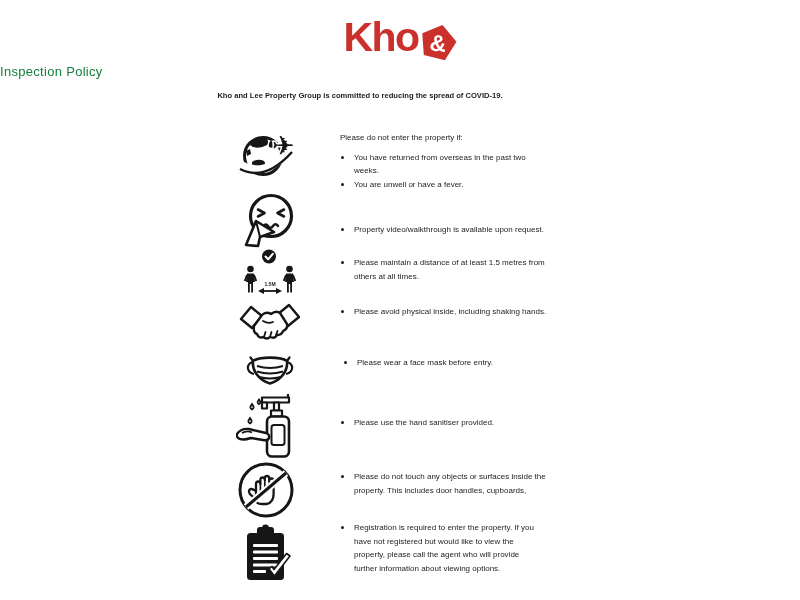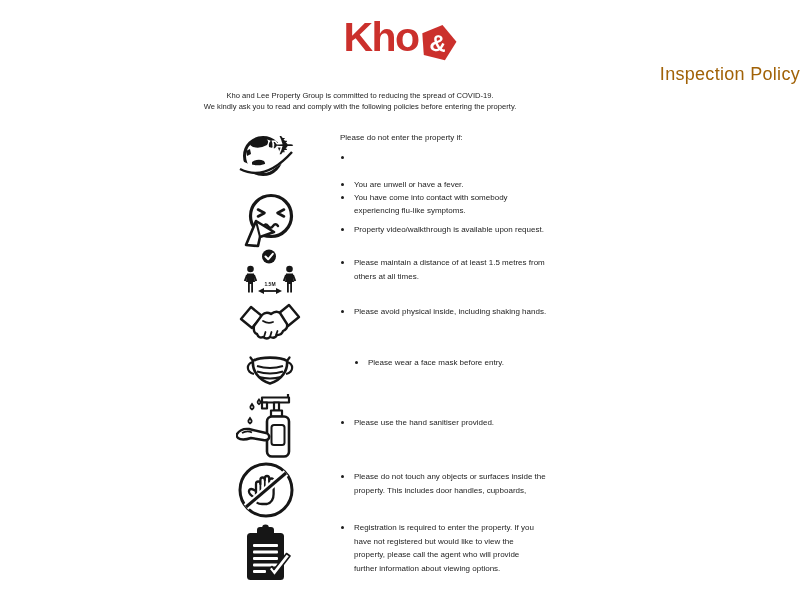--- a/index.html
+++ b/index.html
@@ -3,24 +3,24 @@
 <meta charset="utf-8">
 <style>
   html,body{margin:0;padding:0;background:#ffffff;}
   .page{position:relative;width:800px;height:600px;background:#fff;overflow:hidden;
         font-family:"Liberation Sans","DejaVu Sans",sans-serif;color:#222;}
   
   .logo{position:absolute;left:0;top:14px;width:800px;display:flex;justify-content:center;
         align-items:flex-start;}
   .logo-text{font-size:41px;font-weight:bold;letter-spacing:-1.5px;line-height:46px;color:#cb302c;}
   .logo-pent{margin:7px -4px 0 -4px;}
-  .doc-title{position:absolute;left:0;top:64px;width:800px;text-align:right;
-             font-size:18px;letter-spacing:.3px;color:#a16207;}
+  .doc-title{position:absolute;left:0;top:64px;width:800px;text-align:left;
+             font-size:13px;letter-spacing:.3px;color:#15803d;}
   .intro{position:absolute;left:0;top:91px;width:720px;text-align:center;
-         font-size:7.6px;line-height:10.6px;color:#1d1d1d;}
+         font-size:7.6px;line-height:10.6px;color:#1d1d1d;font-weight:bold;}
   
   .heading{position:absolute;font-size:8px;color:#1d1d1d;}
   .bullet{position:absolute;display:flex;width:215px;}
   .dot{flex:none;width:3px;height:3px;border-radius:50%;background:#1d1d1d;margin:5px 10px 0 0;}
   .btext{font-size:8px;line-height:13.5px;color:#1d1d1d;}
   .icon{position:absolute;}
   svg{display:block;}
 </style>
 </head>
 <body>
@@ -34,21 +34,20 @@
         <polygon points="0,-21 19.9,-6.5 12.3,17 -12.3,17 -19.9,-6.5" fill="#cb302c"></polygon>
         <text x="0" y="9" transform="rotate(-8)" text-anchor="middle" font-size="26" font-weight="bold" fill="#ffffff" font-family="Liberation Sans, DejaVu Sans, sans-serif">&amp;</text>
       </g>
     </svg>
   </div>
 
   <div class="doc-title">Inspection Policy</div>
 
   <div class="intro">
     <div>Kho and Lee Property Group is committed to reducing the spread of COVID-19.</div>
-    <div>We kindly ask you to read and comply with the following policies before entering the property.</div>
   </div>
 
   <div class="icon" style="left:239px;top:129px">
     <svg width="62" height="52" viewBox="0 0 62 52">
       <circle cx="24" cy="27" r="18.5" fill="#fff" stroke="#161616" stroke-width="3"></circle>
       <path d="M12,13 Q18,7 26,9 Q31,11 28,16 Q21,20 14,18 Q9,16 12,13 Z" fill="#161616"></path>
       <path d="M33,11 Q39,15 37,20 L30,18 Q29,13 33,11 Z" fill="#161616"></path>
       <path d="M13,33 Q19,29 25,32 Q28,36 23,40 Q16,41 13,37 Z" fill="#161616"></path>
       <path d="M7,22 L11,20 L12,25 L8,27 Z" fill="#161616"></path>
       <path d="M2,36 Q26,50 52,20" fill="none" stroke="#ffffff" stroke-width="8"></path>
@@ -156,37 +155,32 @@
       </g>
       <path d="M27,45 L32.5,52 L48,32 L44.5,29.5 L32,45.5 L30,42.5 Z" fill="#ffffff" stroke="#161616" stroke-width="1.6" stroke-linejoin="round"></path>
     </svg>
   </div>
 
   <div class="heading" style="left:340px;top:133px">Please do not enter the property if:</div>
 
   <div class="bullet" style="left:341px;top:150.5px">
     <span class="dot"></span>
     <div class="btext">
+      <div>You have returned from overseas in the past two</div>
+      <div>weeks.</div>
     </div>
   </div>
 
   <div class="bullet" style="left:341px;top:177.5px">
     <span class="dot"></span>
     <div class="btext">
       <div>You are unwell or have a fever.</div>
     </div>
   </div>
 
-  <div class="bullet" style="left:341px;top:190.5px">
-    <span class="dot"></span>
-    <div class="btext">
-      <div>You have come into contact with somebody</div>
-      <div>experiencing flu-like symptoms.</div>
-    </div>
-  </div>
 
   <div class="bullet" style="left:341px;top:223px">
     <span class="dot"></span>
     <div class="btext">
       <div>Property video/walkthrough is available upon request.</div>
     </div>
   </div>
 
   <div class="bullet" style="left:341px;top:256px">
     <span class="dot"></span>
@@ -196,21 +190,21 @@
     </div>
   </div>
 
   <div class="bullet" style="left:341px;top:305px">
     <span class="dot"></span>
     <div class="btext">
       <div>Please avoid physical inside, including shaking hands.</div>
     </div>
   </div>
 
-  <div class="bullet" style="left:355px;top:356px">
+  <div class="bullet" style="left:344px;top:356px">
     <span class="dot"></span>
     <div class="btext">
       <div>Please wear a face mask before entry.</div>
     </div>
   </div>
 
   <div class="bullet" style="left:341px;top:416px">
     <span class="dot"></span>
     <div class="btext">
       <div>Please use the hand sanitiser provided.</div>

